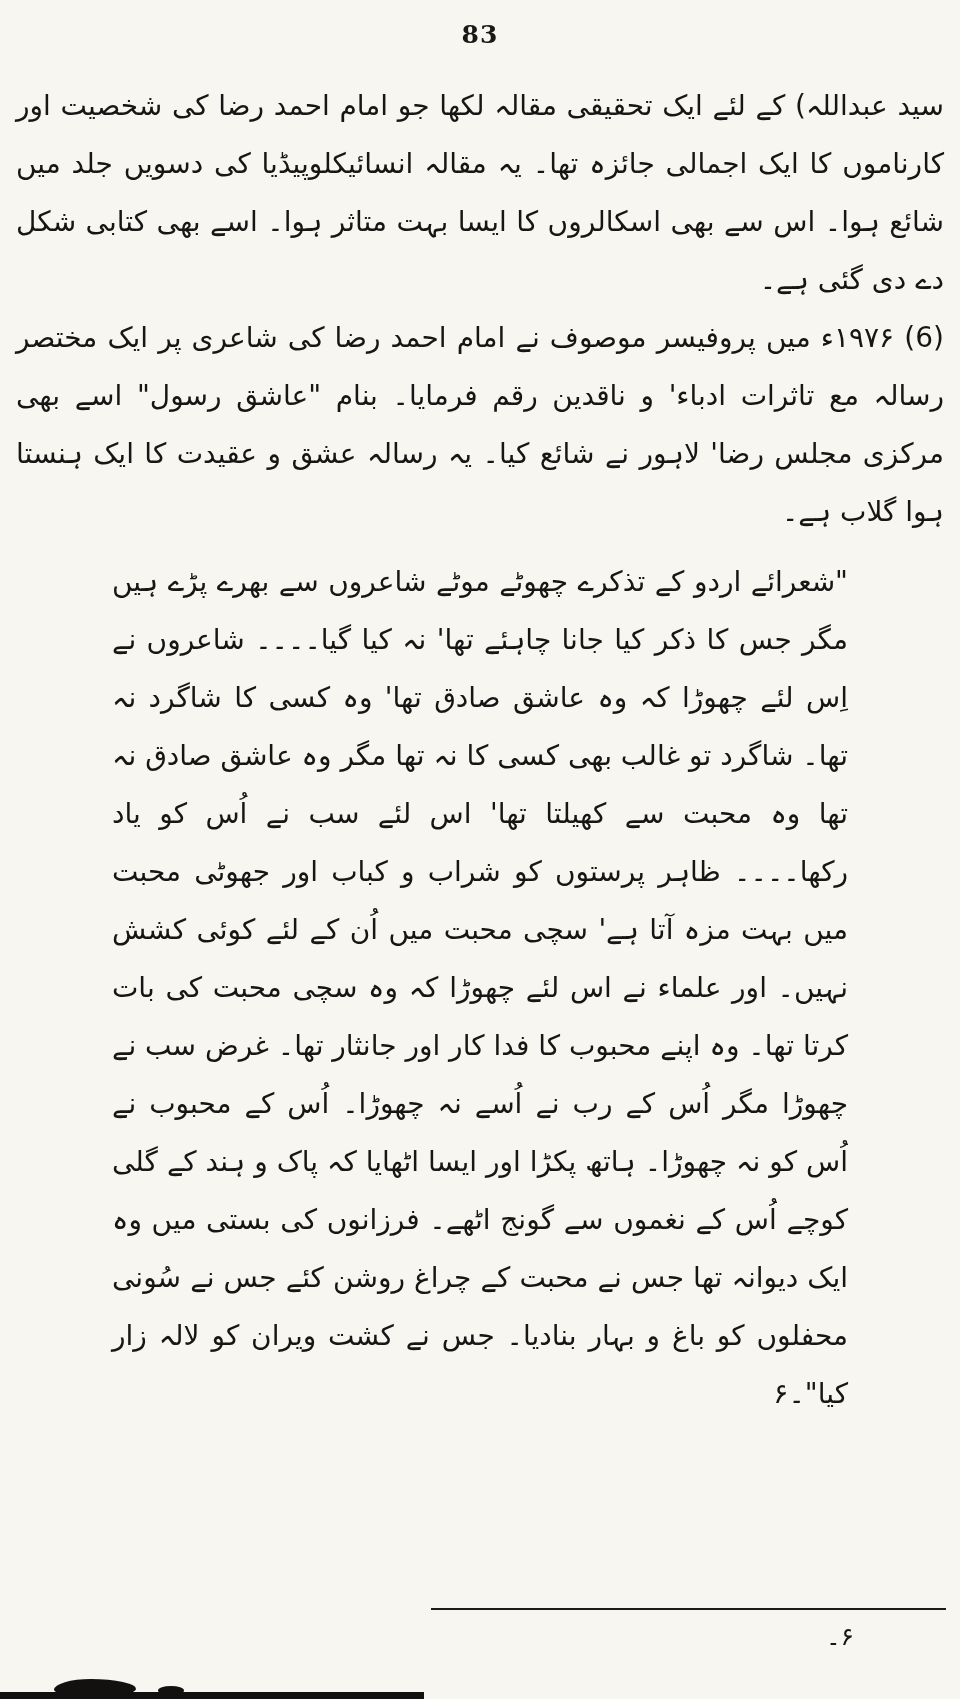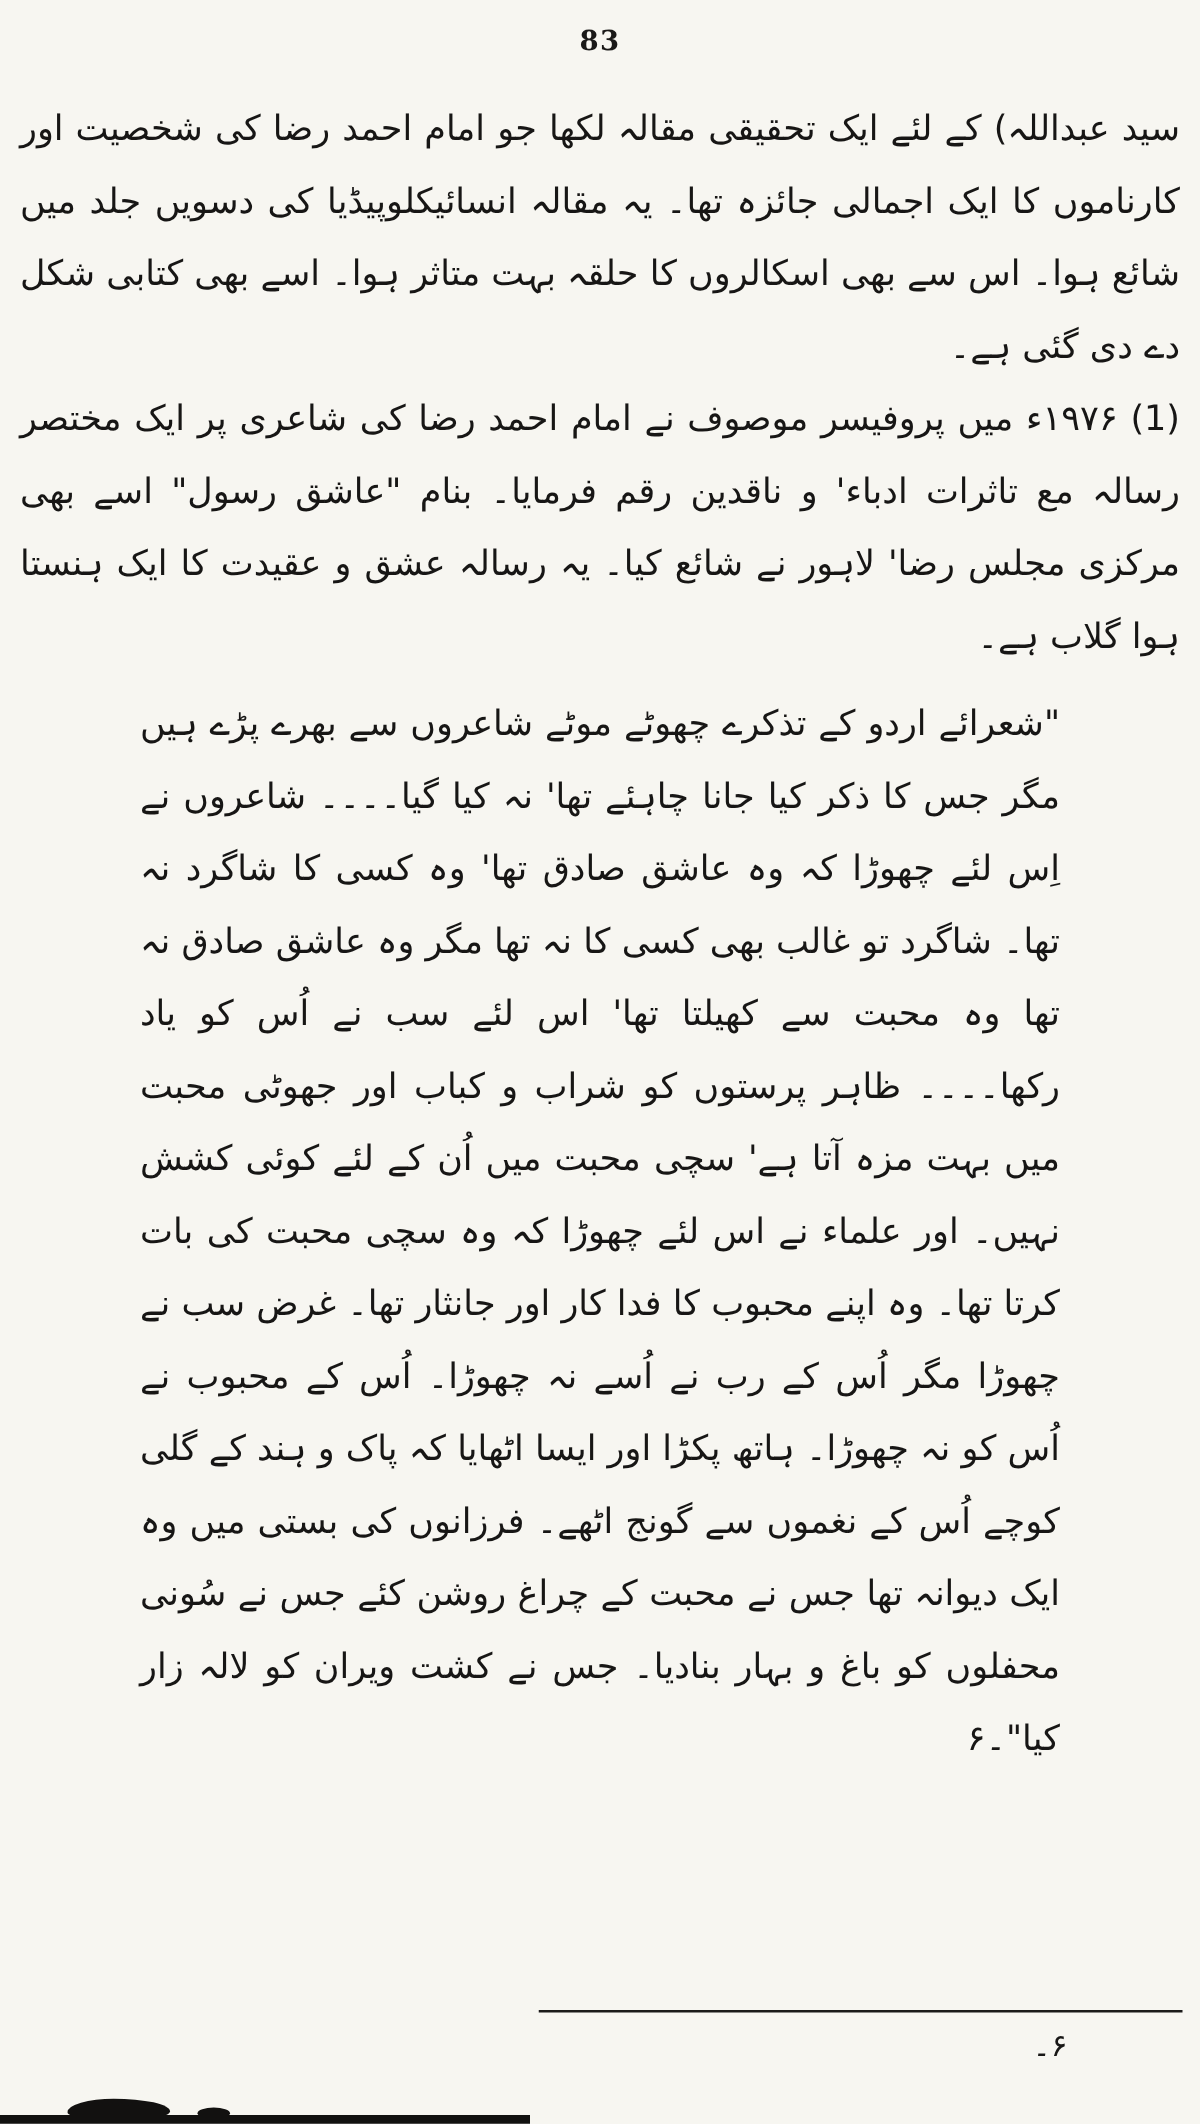--- a/index.html
+++ b/index.html
@@ -14,21 +14,21 @@
   }
   .page {
     position: relative;
     width: 100%;
     height: 100%;
   }
   .page-number {
     padding-top: 20px;
     text-align: center;
     font-family: "DejaVu Serif", serif;
-    font-size: 22px;
+    font-size: 25px;
     font-weight: 700;
     letter-spacing: 1px;
     color: #1a1918;
   }
   .body-text {
     direction: rtl;
     padding: 28px 16px 0 16px;
     font-size: 28px;
     line-height: 58px;
     text-align: justify;
@@ -88,22 +88,22 @@
   }
 </style>
 </head>
 <body>
 
 <div class="page">
 
   <div class="page-number">83</div>
 
   <div class="body-text">
-    <p class="para">سید عبداللہ) کے لئے ایک تحقیقی مقالہ لکھا جو امام احمد رضا کی شخصیت اور کارناموں کا ایک اجمالی جائزہ تھا۔ یہ مقالہ انسائیکلوپیڈیا کی دسویں جلد میں شائع ہوا۔ اس سے بھی اسکالروں کا حلقہ بہت متاثر ہوا۔ اسے بھی کتابی شکل دے دی گئی ہے۔</p>
-    <p class="para">(1) ۱۹۷۶ء میں پروفیسر موصوف نے امام احمد رضا کی شاعری پر ایک مختصر رسالہ مع تاثرات ادباء' و ناقدین رقم فرمایا۔ بنام "عاشق رسول" اسے بھی مرکزی مجلس رضا' لاہور نے شائع کیا۔ یہ رسالہ عشق و عقیدت کا ایک ہنستا ہوا گلاب ہے۔</p>
+    <p class="para">سید عبداللہ) کے لئے ایک تحقیقی مقالہ لکھا جو امام احمد رضا کی شخصیت اور کارناموں کا ایک اجمالی جائزہ تھا۔ یہ مقالہ انسائیکلوپیڈیا کی دسویں جلد میں شائع ہوا۔ اس سے بھی اسکالروں کا ایسا بہت متاثر ہوا۔ اسے بھی کتابی شکل دے دی گئی ہے۔</p>
+    <p class="para">(6) ۱۹۷۶ء میں پروفیسر موصوف نے امام احمد رضا کی شاعری پر ایک مختصر رسالہ مع تاثرات ادباء' و ناقدین رقم فرمایا۔ بنام "عاشق رسول" اسے بھی مرکزی مجلس رضا' لاہور نے شائع کیا۔ یہ رسالہ عشق و عقیدت کا ایک ہنستا ہوا گلاب ہے۔</p>
 
     <div class="quote">"شعرائے اردو کے تذکرے چھوٹے موٹے شاعروں سے بھرے پڑے ہیں مگر جس کا ذکر کیا جانا چاہئے تھا' نہ کیا گیا۔۔۔۔ شاعروں نے اِس لئے چھوڑا کہ وہ عاشق صادق تھا' وہ کسی کا شاگرد نہ تھا۔ شاگرد تو غالب بھی کسی کا نہ تھا مگر وہ عاشق صادق نہ تھا وہ محبت سے کھیلتا تھا' اس لئے سب نے اُس کو یاد رکھا۔۔۔۔ ظاہر پرستوں کو شراب و کباب اور جھوٹی محبت میں بہت مزہ آتا ہے' سچی محبت میں اُن کے لئے کوئی کشش نہیں۔ اور علماء نے اس لئے چھوڑا کہ وہ سچی محبت کی بات کرتا تھا۔ وہ اپنے محبوب کا فدا کار اور جانثار تھا۔ غرض سب نے چھوڑا مگر اُس کے رب نے اُسے نہ چھوڑا۔ اُس کے محبوب نے اُس کو نہ چھوڑا۔ ہاتھ پکڑا اور ایسا اٹھایا کہ پاک و ہند کے گلی کوچے اُس کے نغموں سے گونج اٹھے۔ فرزانوں کی بستی میں وہ ایک دیوانہ تھا جس نے محبت کے چراغ روشن کئے جس نے سُونی محفلوں کو باغ و بہار بنادیا۔ جس نے کشت ویران کو لالہ زار کیا"۔۶</div>
   </div>
 
   <div class="footnote">
     <span class="fn-marker">۶۔</span>
   </div>
 
   <div class="artifact-blob"></div>
   <div class="artifact-speck"></div>

